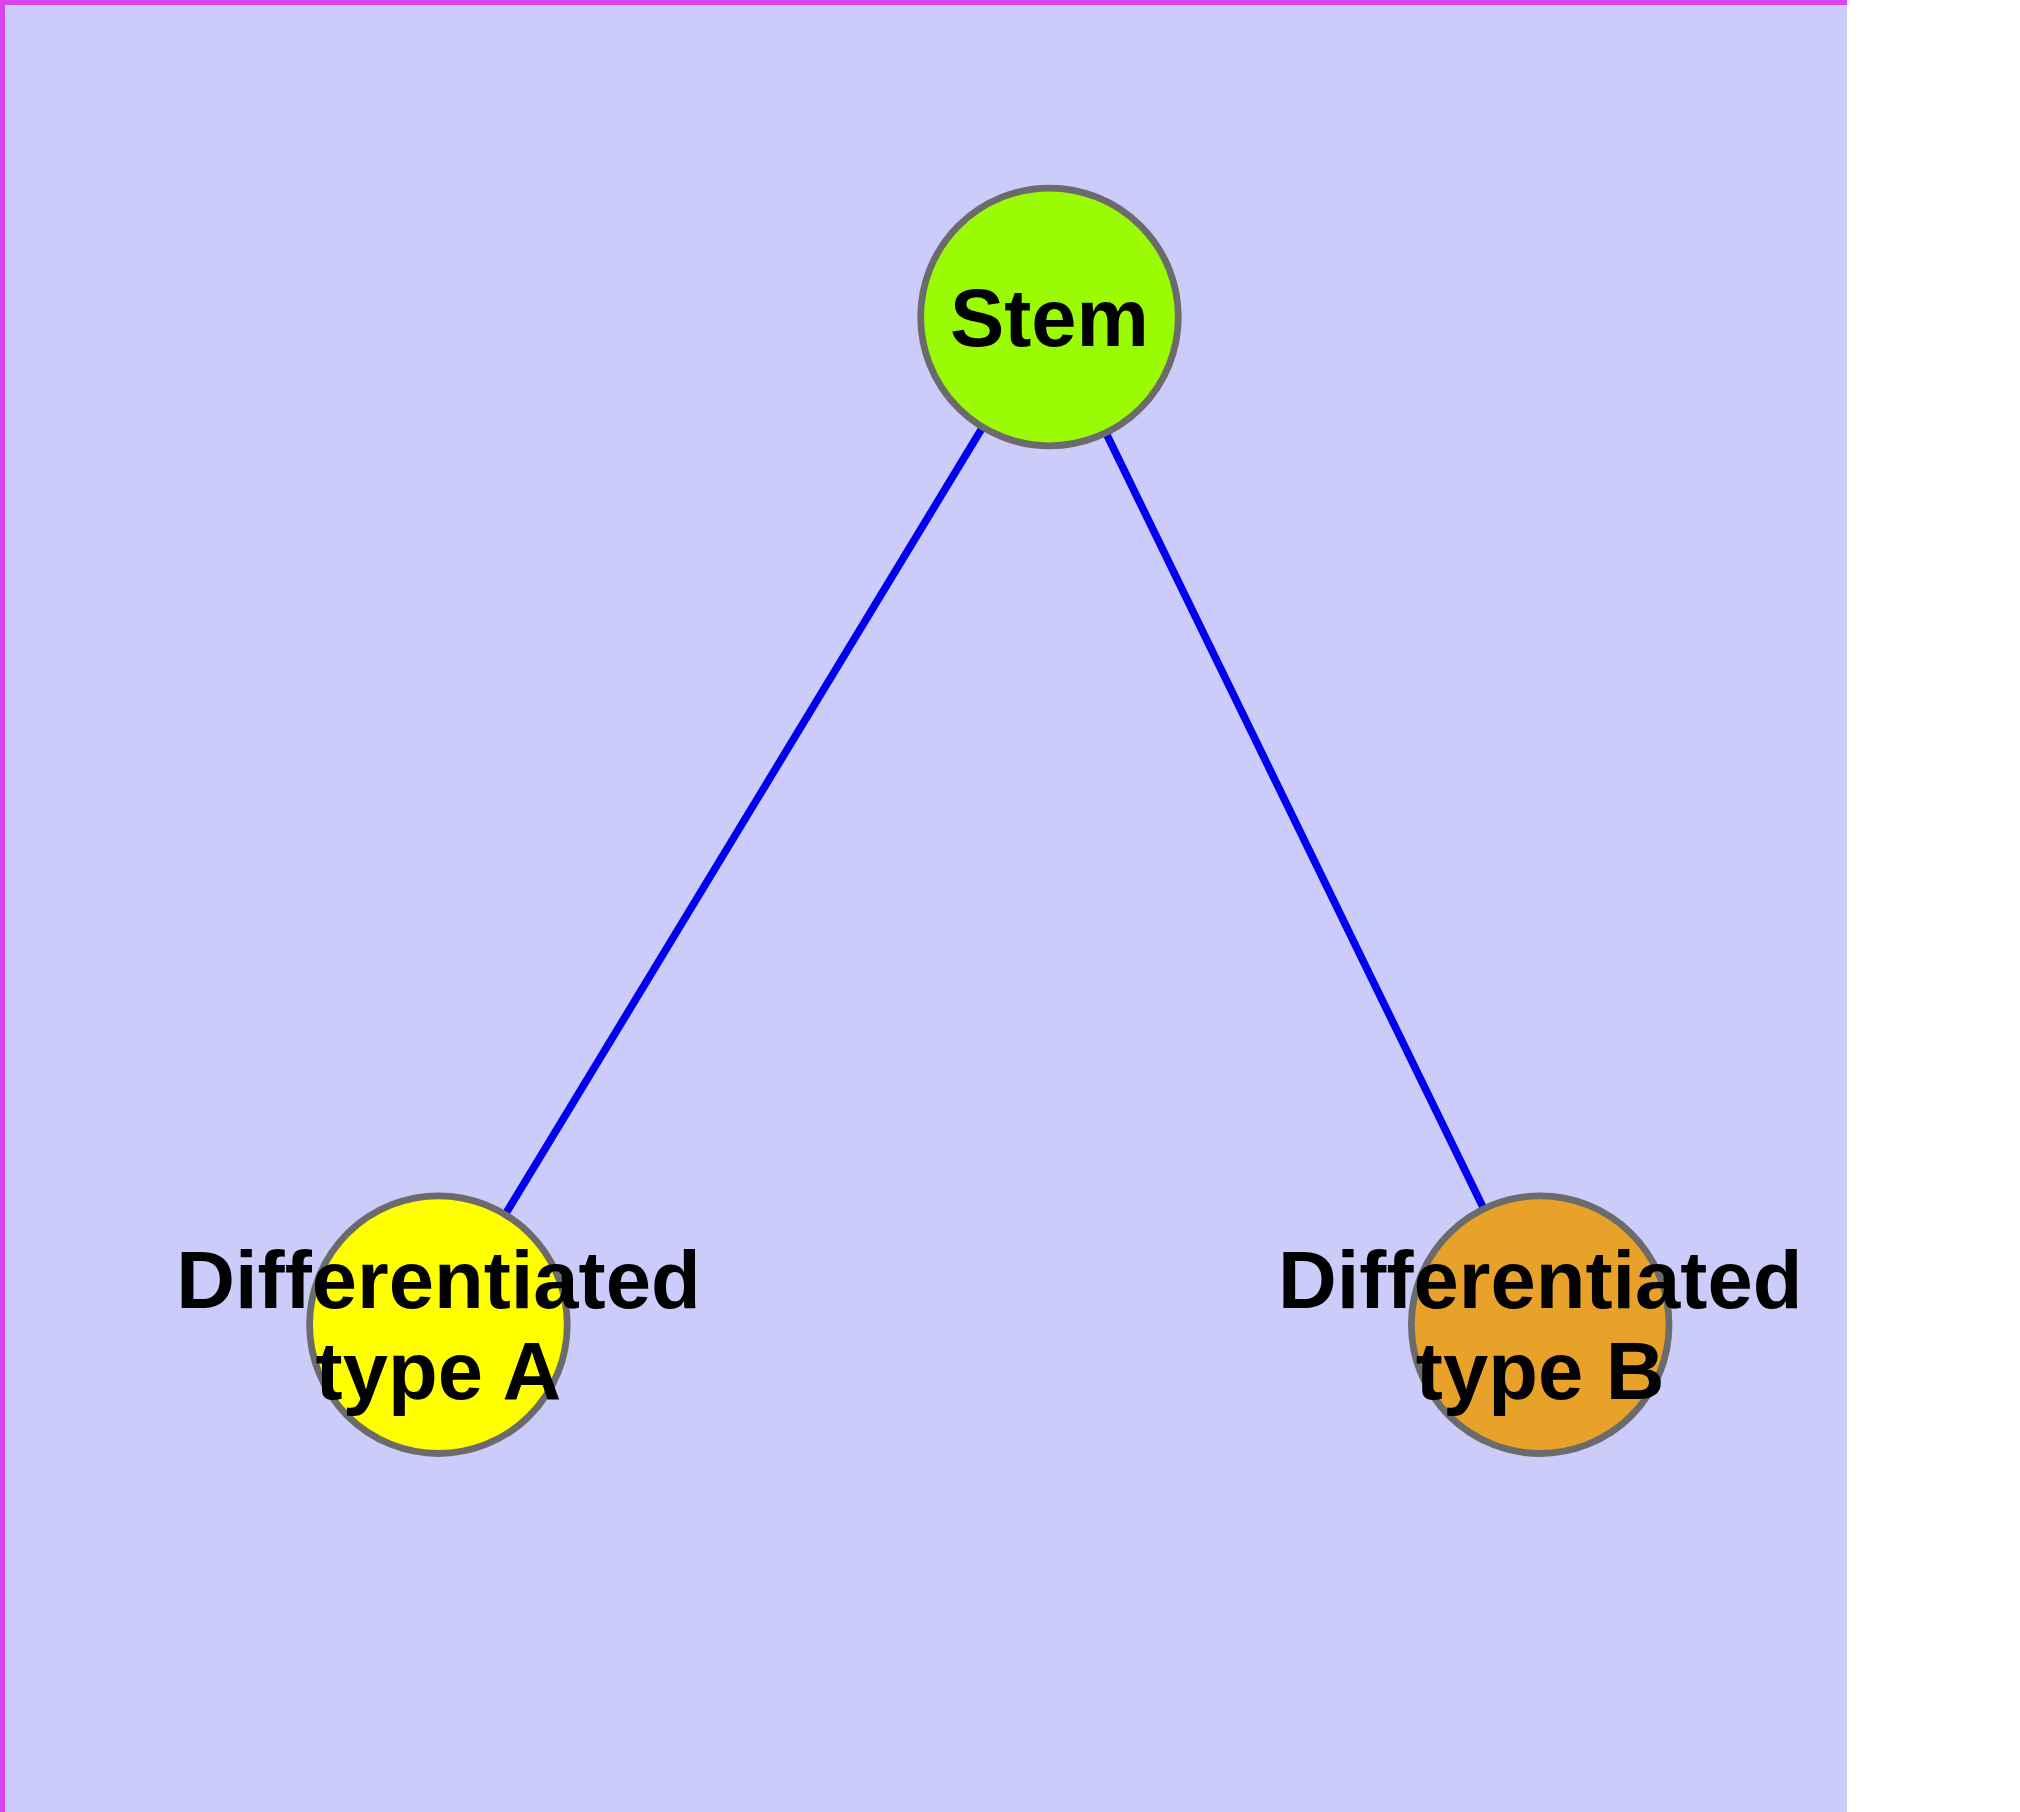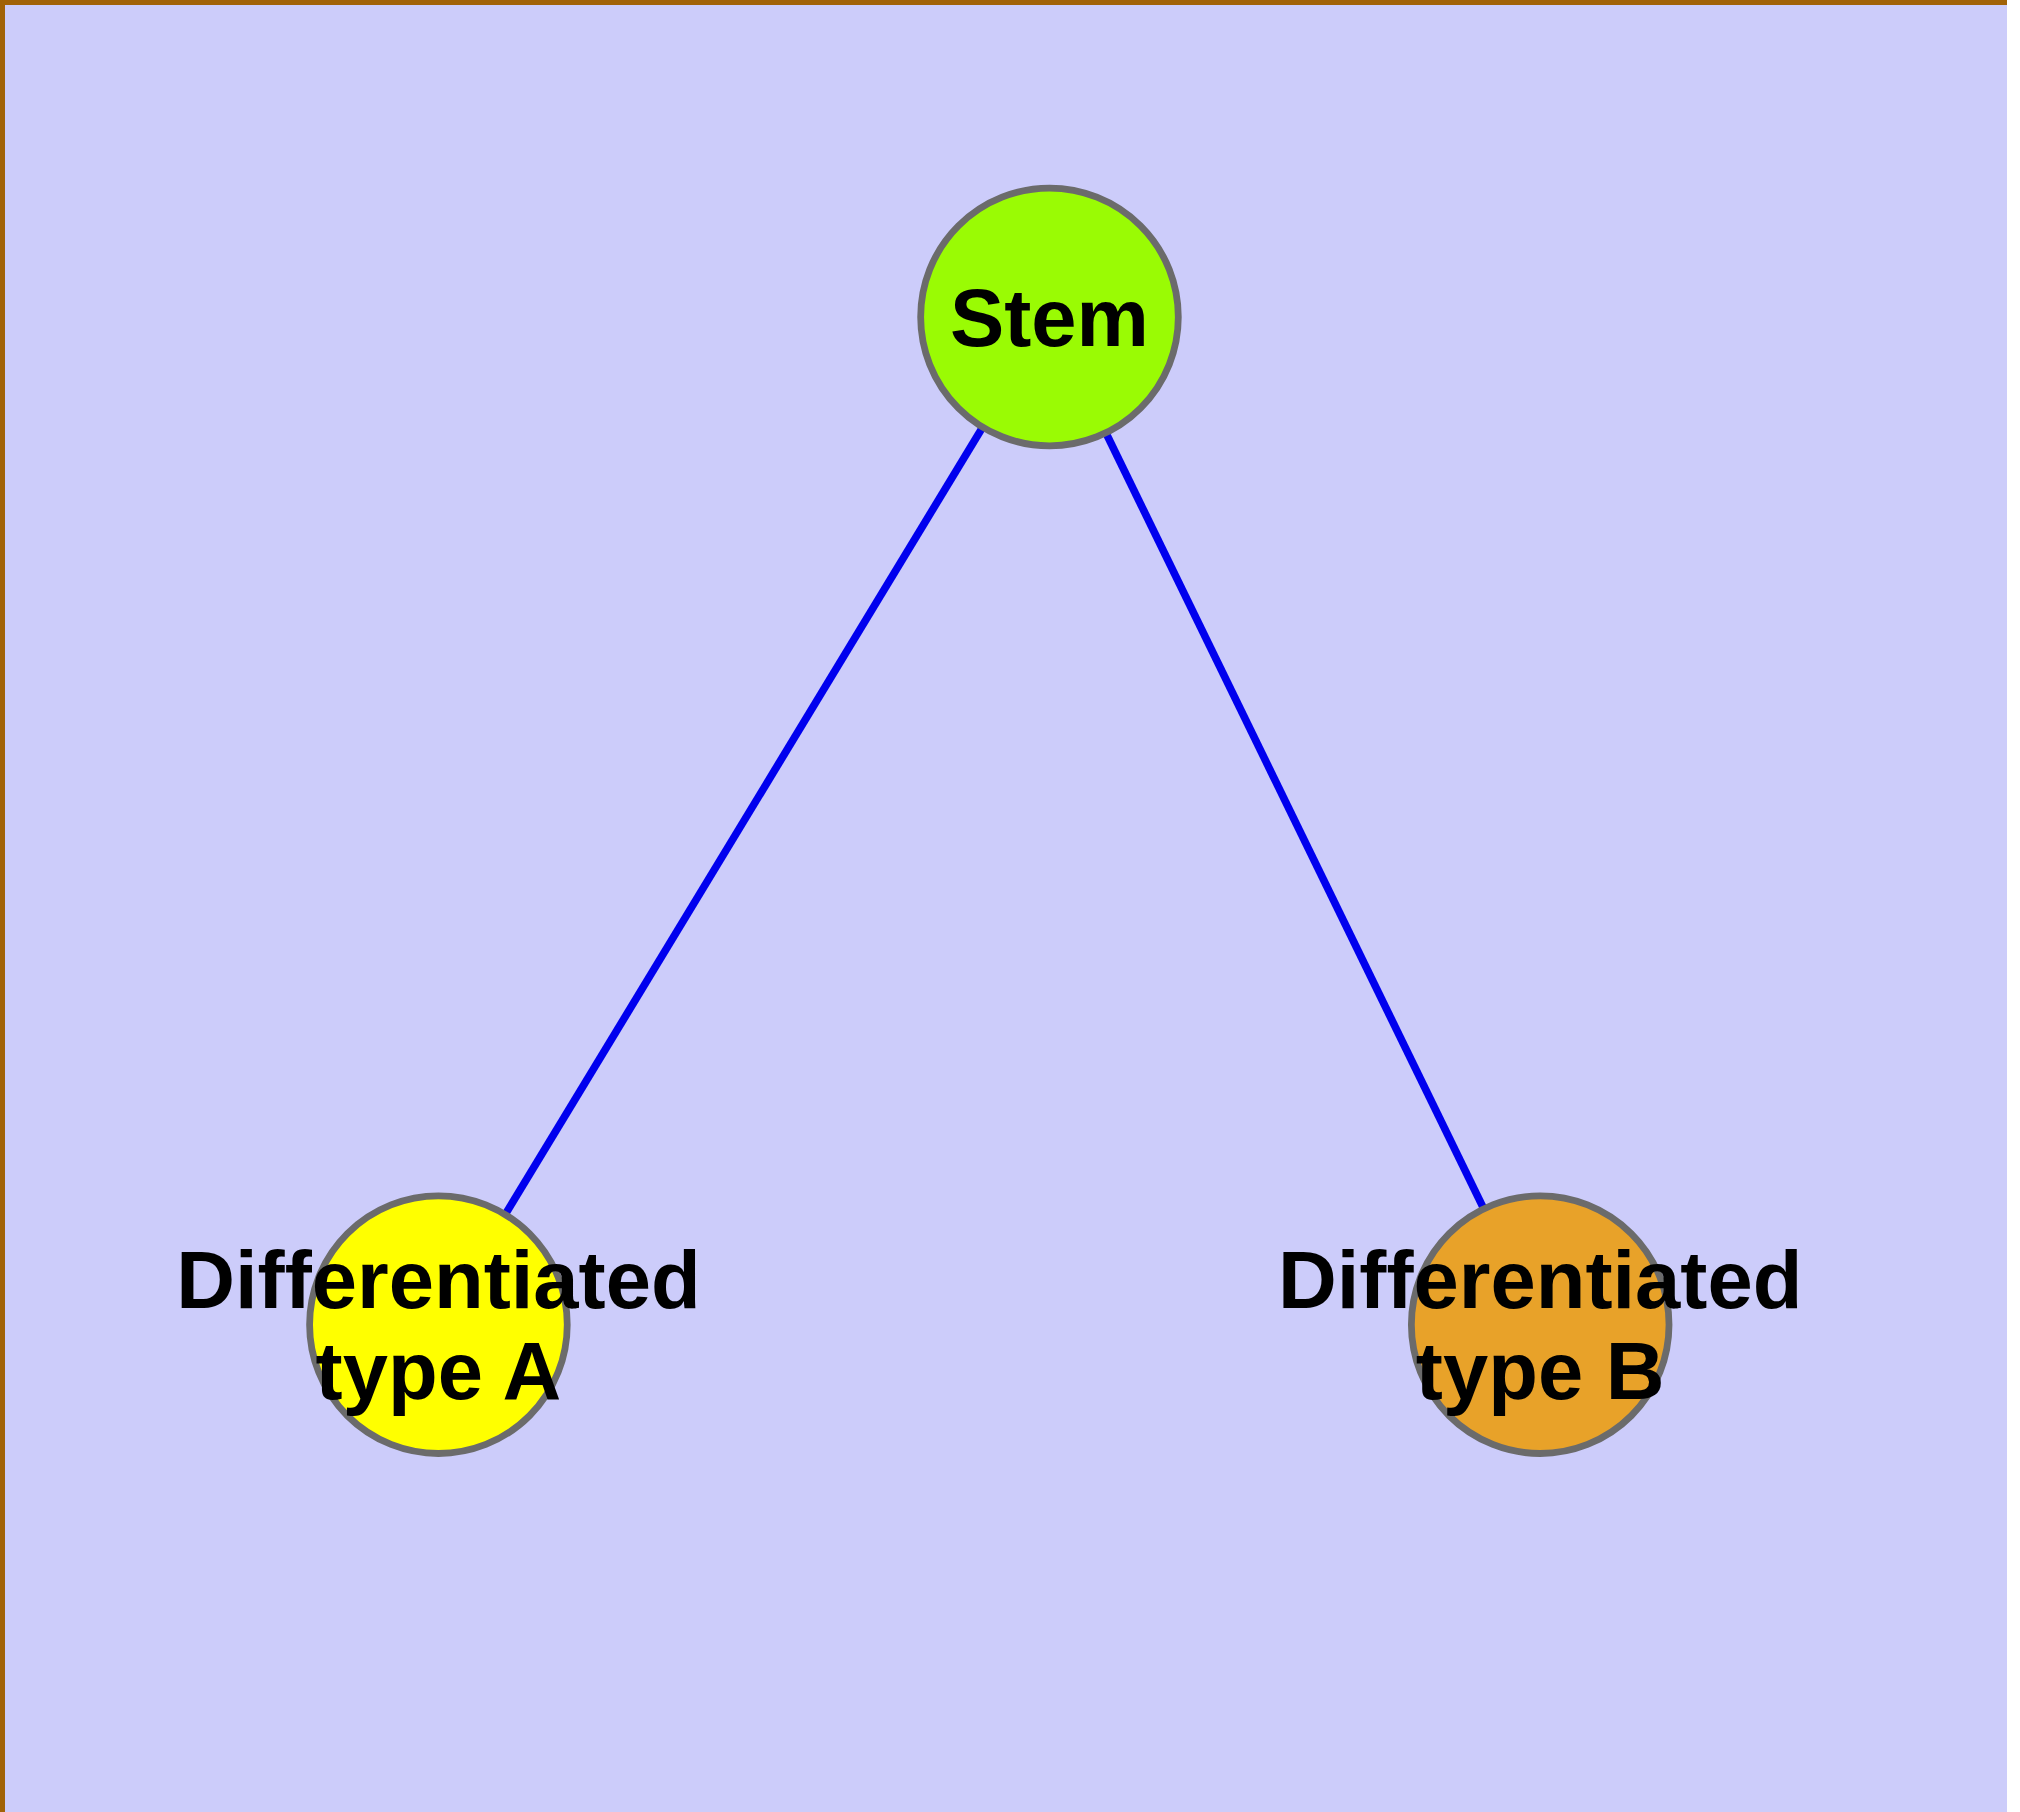--- a/index.html
+++ b/index.html
@@ -2,23 +2,23 @@
 <html style="font-size:13.6px"><head>
 <meta charset="utf-8">
 <style>
   html, body {
     margin: 0;
     padding: 0;
     background: #ffffff;
   }
   #canvas {
     position: relative;
-    width: 2007px;
+    width: 1847px;
     height: 1812px;
-    background: #a16207;
+    background: #d946ef;
     overflow: hidden;
     font-family: "Liberation Sans", sans-serif;
   }
   #plot-area {
     position: absolute;
     left: 5.1px;
     top: 5.1px;
     width: 2015px;
     height: 1807px;
     background: #ccccfa;

